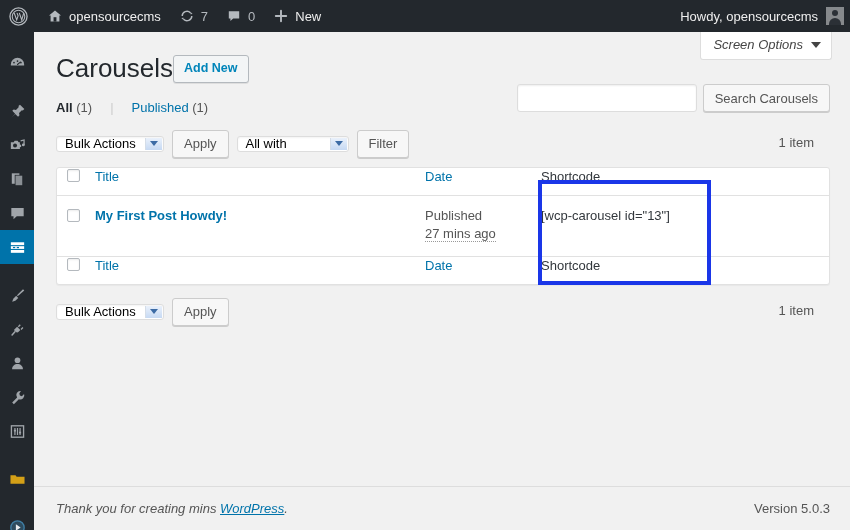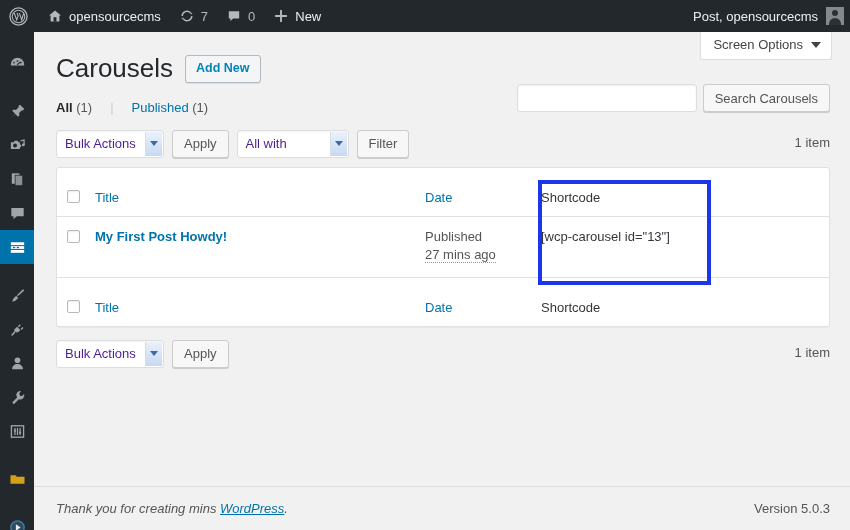--- a/index.html
+++ b/index.html
@@ -64,30 +64,30 @@
     width: 816px; height: 498px; background: #f1f1f1;
   }
   .screen-meta-links {
     position: absolute; right: 18px; top: 0;
     display: flex;
   }
   .screen-options-tab {
     background: #fff; border: 1px solid #ddd; border-top: none;
     border-radius: 0 0 3px 3px;
     padding: 5px 10px 6px 12px; font-size: 13px; color: #444;
-    display: flex; align-items: center; gap: 8px; line-height: 1.2;
+    display: flex; align-items: center; gap: 8px; line-height: 1.2; font-style: italic;
   }
   .caret-down {
     width: 0; height: 0;
     border-left: 5px solid transparent; border-right: 5px solid transparent;
     border-top: 6px solid #444;
   }
 
   .wrap { padding: 10px 20px 0 22px; position: relative; }
-  .title-row { display: flex; align-items: center; gap: 12px; padding-top: 10px; }
+  .title-row { display: flex; align-items: center; gap: 0; padding-top: 10px; }
   h1.page-title {
     font-size: 26px; font-weight: 400; color: #23282d; line-height: 1.3;
   }
   .page-title-action {
     display: inline-block; font-size: 12.5px; font-weight: bold;
     color: #0085ba; background: #f3f5f6;
     border: 1px solid #b4b9be; border-radius: 3px;
     padding: 4px 10px 5px; line-height: 1.4;
     box-shadow: 0 1px 0 rgba(0,0,0,.08);
   }
@@ -122,56 +122,56 @@
     font-family: "Liberation Sans", sans-serif;
   }
 
   
   .tablenav {
     display: flex; align-items: center; gap: 8px;
     margin-top: 14px; height: 30px; position: relative;
   }
   .tablenav.bottom { margin-top: 12px; }
   .sel {
-    position: relative; height: 28px; background: #fff;
+    position: relative; height: 16px; background: #fff;
     border: 1px solid #ddd; border-radius: 3px;
-    font-size: 13px; color: #4c1d95;
+    font-size: 13px; color: #000000;
     display: inline-flex; align-items: center;
     padding: 0 26px 0 8px; min-width: 108px;
     box-shadow: inset 0 1px 2px rgba(0,0,0,.05);
   }
   .sel.dates { min-width: 112px; }
   .sel .arrowbox {
     position: absolute; right: 1px; top: 1px; bottom: 1px; width: 17px;
     background: linear-gradient(#eaf1fb, #c6d9f3);
     border-left: 1px solid #d4dde8;
     display: flex; align-items: center; justify-content: center;
   }
   .sel .arrowbox .tri {
     width: 0; height: 0;
     border-left: 4px solid transparent; border-right: 4px solid transparent;
     border-top: 5px solid #3c6ba5;
   }
   .displaying-num {
-    position: absolute; right: 0; top: 6px;
+    position: absolute; right: 16px; top: 6px;
     font-size: 13px; color: #555;
   }
 
   
   table.wp-list-table {
     width: 100%; border-collapse: separate; border-spacing: 0;
     background: #fff; border: 1px solid #e1e1e1; border-radius: 3px;
     margin-top: 8px; box-shadow: 0 1px 1px rgba(0,0,0,.04);
     table-layout: fixed;
   }
   table.wp-list-table th, table.wp-list-table td {
     text-align: left; font-size: 13px; vertical-align: top;
   }
   thead th, tfoot th {
-    padding: 22px 10px 10px 0; font-weight: 400;
+    padding: 1px 10px 10px 0; font-weight: 400;
     border-bottom: 1px solid #e1e1e1; color: #32373c;
   }
   tfoot th { border-bottom: none; border-top: 1px solid #e1e1e1; }
   th.col-cb, td.col-cb { width: 38px; padding-left: 10px; padding-right: 0; }
   th.col-title, td.col-title { width: 330px; }
   th.col-date,  td.col-date  { width: 100px; }
   th.col-short, td.col-short { width: 170px; padding-left: 16px; }
   th.col-extra, td.col-extra { width: auto; }
   .sortlink { color: #0073aa; text-decoration: none; }
   tbody td { padding: 12px 10px 14px 0; color: #32373c; }
@@ -255,21 +255,21 @@
     <div class="ab-item">
       <span>
         <svg class="ic" width="16" height="16" viewBox="0 0 20 20">
           <path d="M10 3.5v13M3.5 10h13" stroke="#b4b9be" stroke-width="2.4" stroke-linecap="round"></path>
         </svg>
       </span>
       <span class="ab-label">New</span>
     </div>
     <div class="ab-spacer"></div>
     <div class="ab-right">
-      <span class="ab-howdy">Post, opensourcecms</span>
+      <span class="ab-howdy">Howdy, opensourcecms</span>
       <span class="avatar"></span>
     </div>
   </div>
 
   <div class="sidebar">
     <div class="side-gap"></div>
 
     <div class="side-item">
       <span>
         <svg class="ic" width="19" height="19" viewBox="0 0 20 20">

